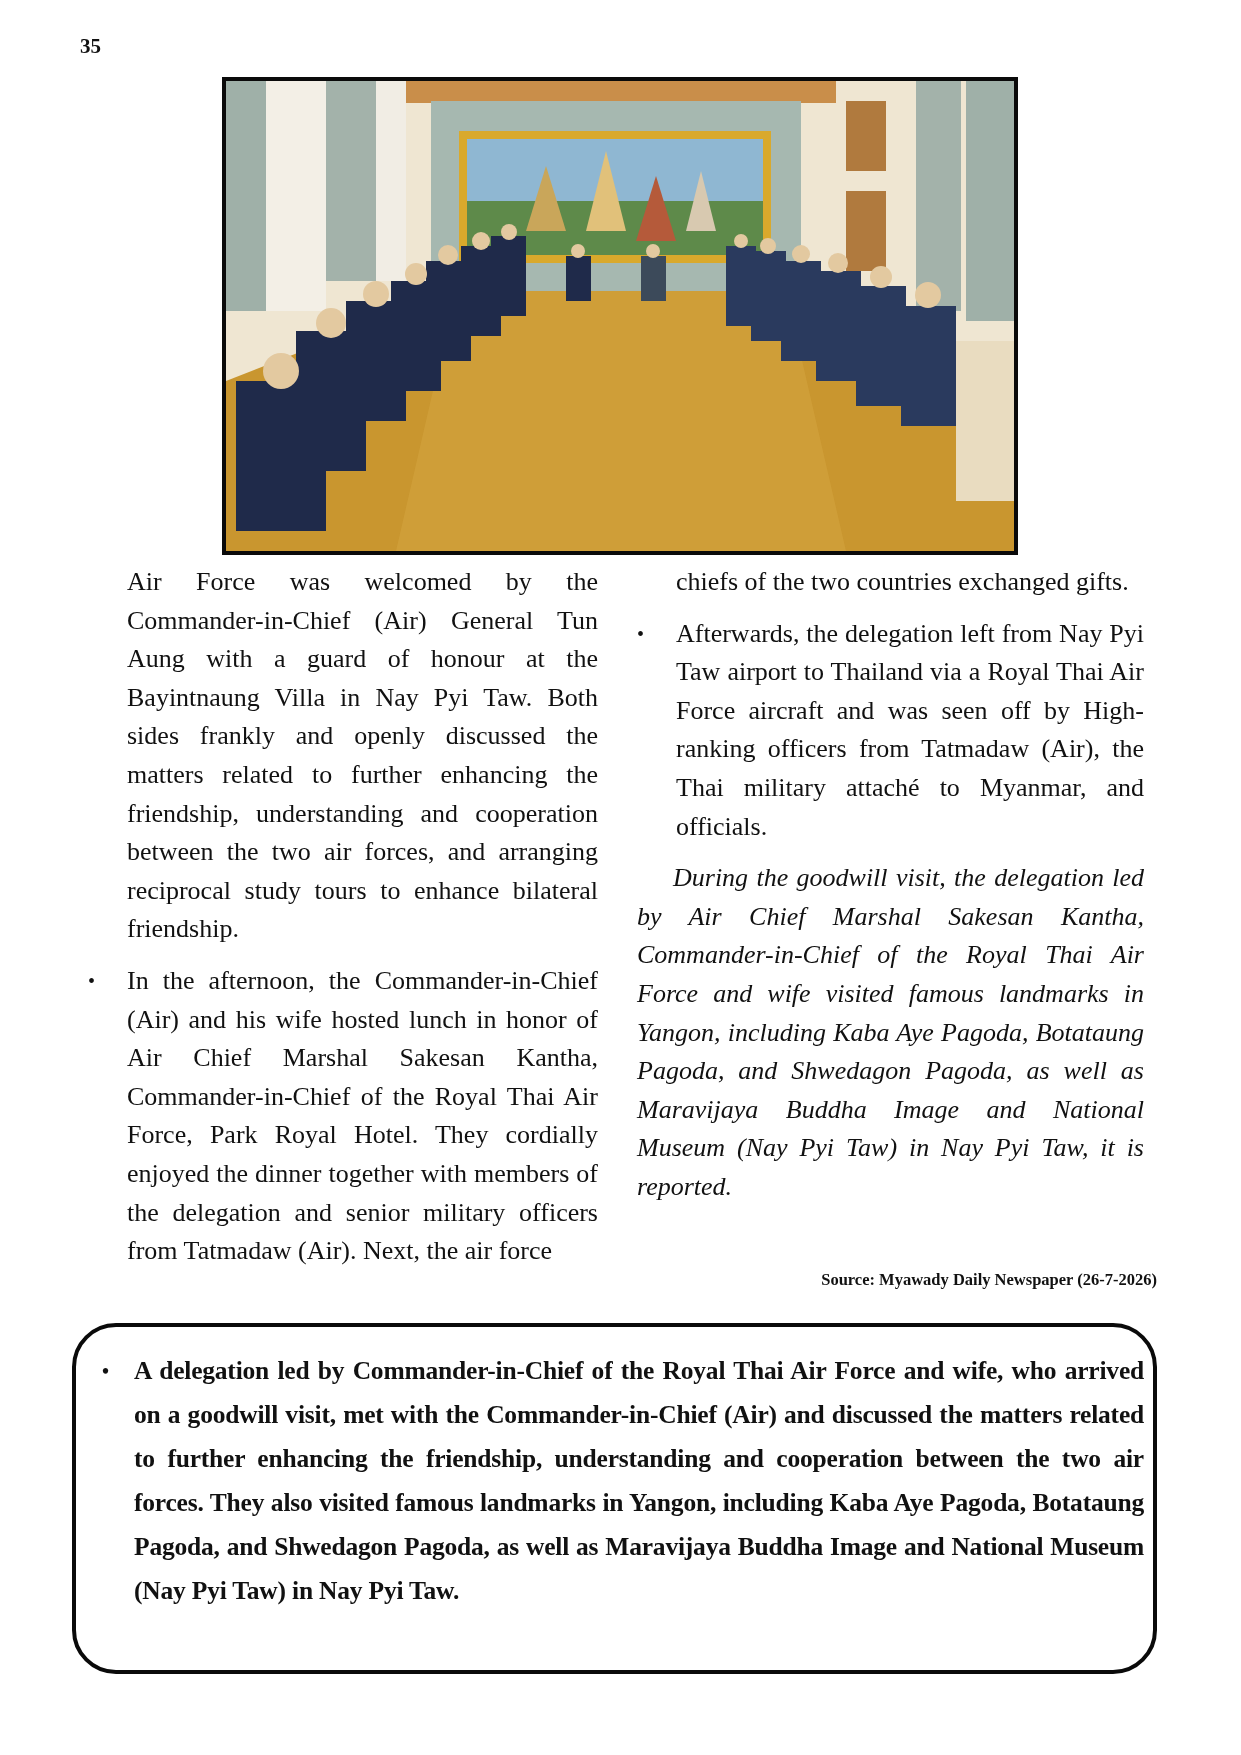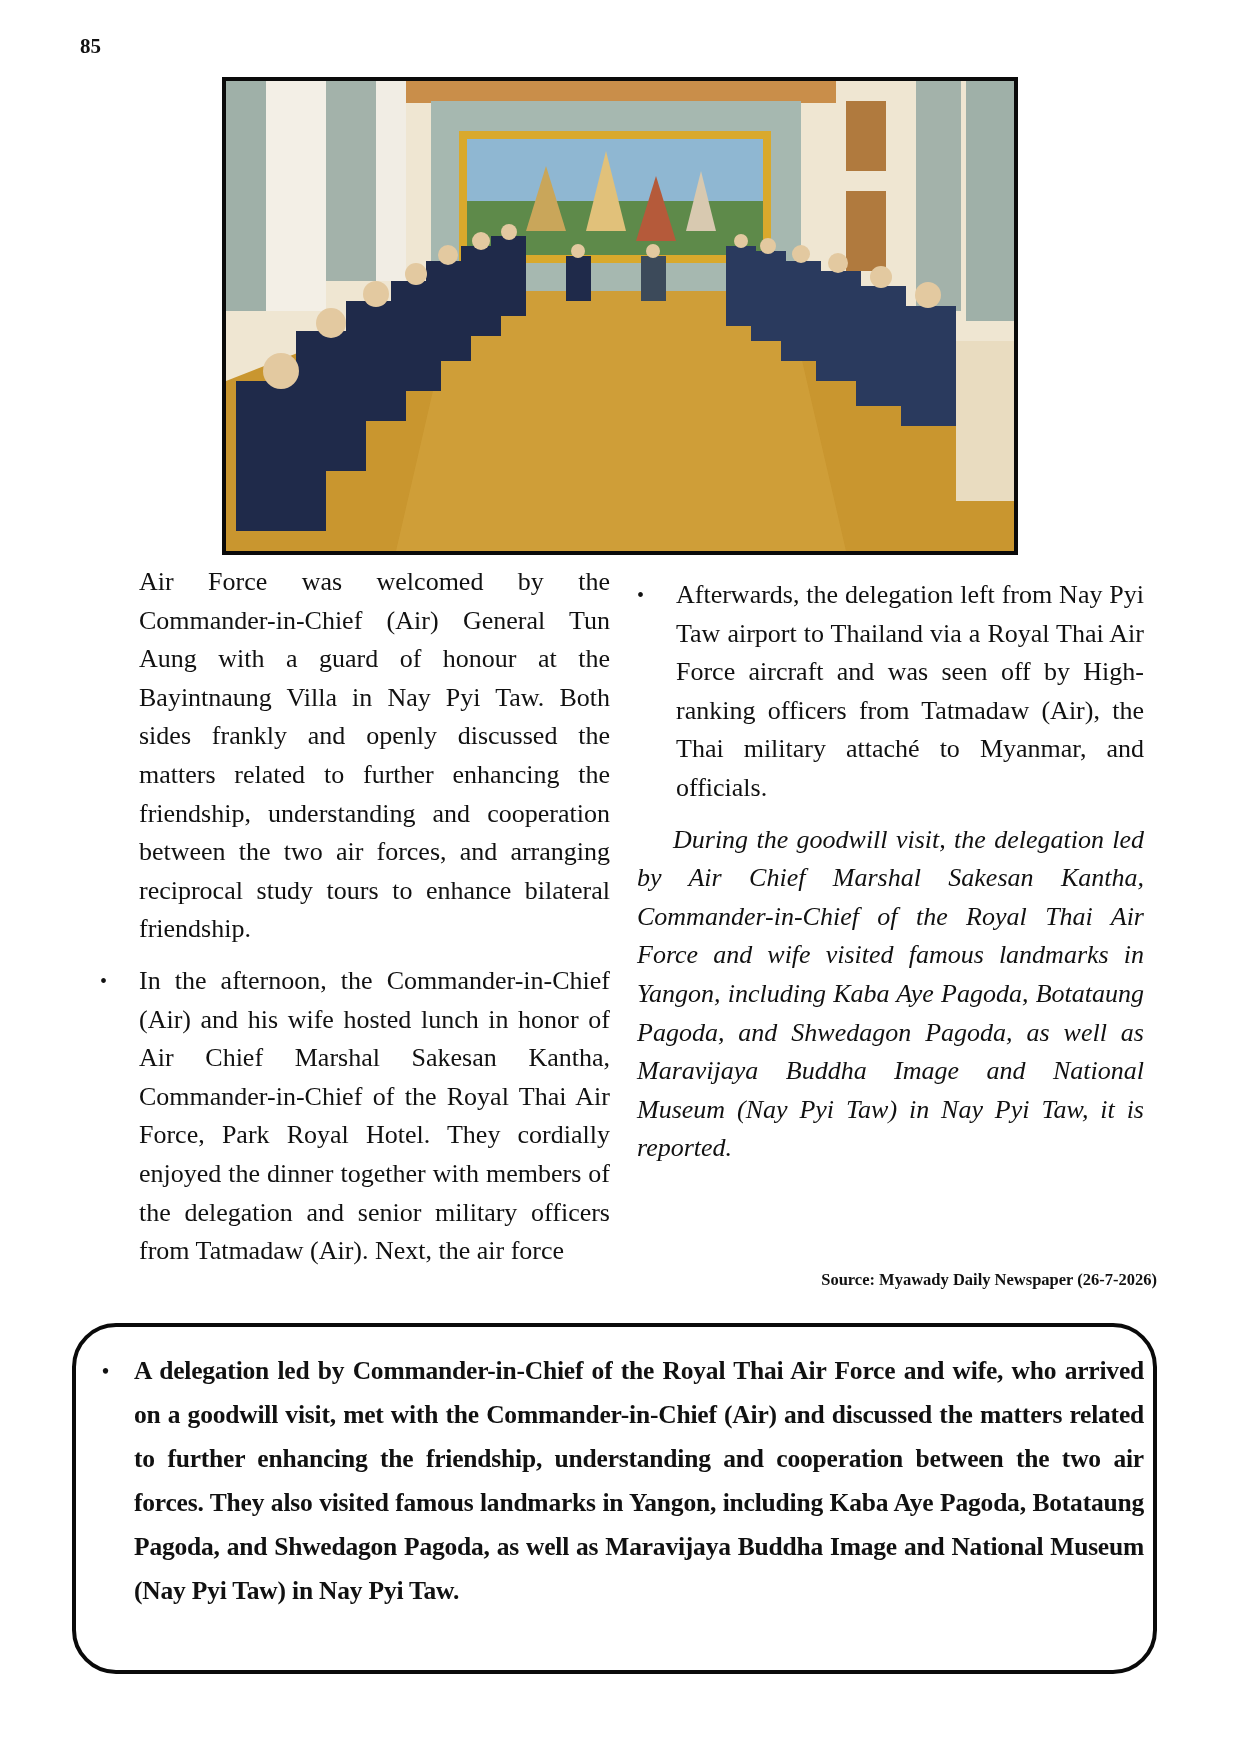--- a/index.html
+++ b/index.html
@@ -6,41 +6,41 @@
   body { width:1241px; height:1755px; position:relative; overflow:hidden;
          font-family:"Liberation Serif", "DejaVu Serif", serif; color:#111; }
   .page-num { position:absolute; left:80px; top:34px; font-size:21px; font-weight:bold; }
 
   .photo { position:absolute; left:222px; top:77px; width:788px; height:470px;
            border:4px solid #0a0a0a; overflow:hidden; background:#c99a3a; }
   .photo svg { display:block; width:100%; height:100%; }
 
   .col { position:absolute; font-size:26px; line-height:38.6px; }
   .col p { margin:0; text-align:justify; }
-  .left-col { left:100px; top:563px; width:510px; }
+  .left-col { left:88px; top:563px; width:510px; }
   .right-col { left:637px; top:563px; width:507px; }
   .ind { padding-left:39px; }
   .bullet-item { position:relative; padding-left:39px; }
   .bullet-item .dot { position:absolute; left:0; top:0; width:20px; font-size:20px; }
   .gap { height:13px; }
   .para-indent { text-indent:36px;font-style:italic; }
 
   .source { position:absolute; right:84px; top:1270px; font-size:16.5px; font-weight:bold; white-space:nowrap; }
 
   .summary-box { position:absolute; left:72px; top:1323px; width:1085px; height:351px;
                  border:4px solid #0a0a0a; border-radius:44px; box-sizing:border-box; }
   .summary-item { position:absolute; left:58px; top:22px; width:1010px;
                   font-size:25.5px; font-weight:bold; line-height:44px; text-align:justify;
                   font-family:"Liberation Serif", serif; letter-spacing:-0.2px; }
   .summary-item .dot { position:absolute; left:-32px; top:0; font-size:20px; }
 </style>
 </head>
 <body>
 
-<div class="page-num">85</div>
+<div class="page-num">35</div>
 
 <div class="photo">
   <svg viewBox="0 0 788 470" preserveAspectRatio="none">
 
     <rect x="0" y="0" width="788" height="470" fill="#efe6d2"></rect>
     <rect x="0" y="0" width="40" height="230" fill="#9fb0a8"></rect>
     <rect x="40" y="0" width="60" height="230" fill="#f3efe6"></rect>
     <rect x="100" y="0" width="50" height="200" fill="#a3b2aa"></rect>
     <rect x="150" y="0" width="30" height="200" fill="#f1ede4"></rect>
     <rect x="740" y="0" width="48" height="240" fill="#9fb0a8"></rect>
@@ -110,20 +110,21 @@
 <div class="col left-col">
   <p class="ind">Air Force was welcomed by the Commander-in-Chief (Air) General Tun Aung with a guard of honour at the Bayintnaung Villa in Nay Pyi Taw. Both sides frankly and openly discussed the matters related to further enhancing the friendship, understanding and cooperation between the two air forces, and arranging reciprocal study tours to enhance bilateral friendship.</p>
   <div class="gap"></div>
   <div class="bullet-item">
     <span class="dot">•</span>
     <p>In the afternoon, the Commander-in-Chief (Air) and his wife hosted lunch in honor of Air Chief Marshal Sakesan Kantha, Commander-in-Chief of the Royal Thai Air Force, Park Royal Hotel. They cordially enjoyed the dinner together with members of the delegation and senior military officers from Tatmadaw (Air). Next, the air force</p>
   </div>
 </div>
 
 <div class="col right-col">
+  <p class="ind">chiefs of the two countries exchanged gifts.</p>
   <div class="gap"></div>
   <div class="bullet-item">
     <span class="dot">•</span>
     <p>Afterwards, the delegation left from Nay Pyi Taw airport to Thailand via a Royal Thai Air Force aircraft and was seen off by High-ranking officers from Tatmadaw (Air), the Thai military attaché to Myanmar, and officials.</p>
   </div>
   <div class="gap"></div>
   <p class="para-indent">During the goodwill visit, the delegation led by Air Chief Marshal Sakesan Kantha, Commander-in-Chief of the Royal Thai Air Force and wife visited famous landmarks in Yangon, including Kaba Aye Pagoda, Botataung Pagoda, and Shwedagon Pagoda, as well as Maravijaya Buddha Image and National Museum (Nay Pyi Taw) in Nay Pyi Taw, it is reported.</p>
 </div>
 
 <div class="source">Source: Myawady Daily Newspaper (26-7-2026)</div>

